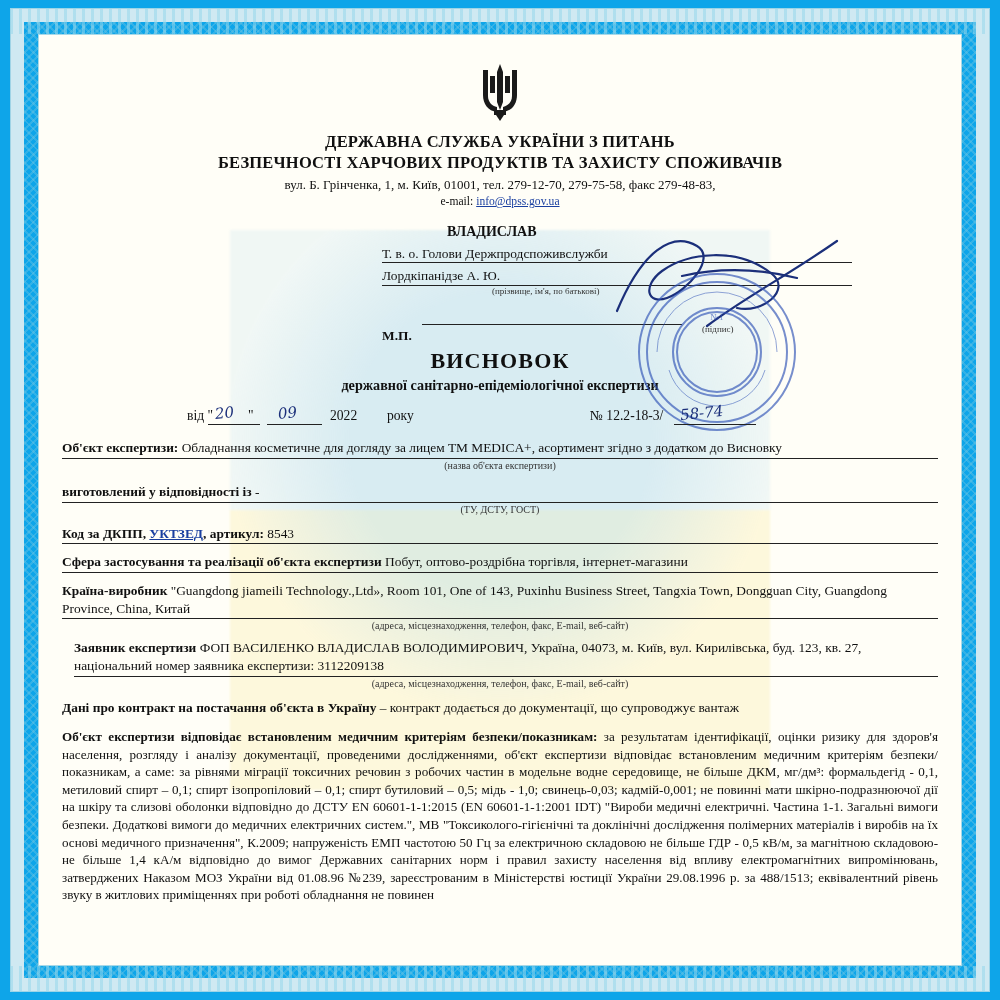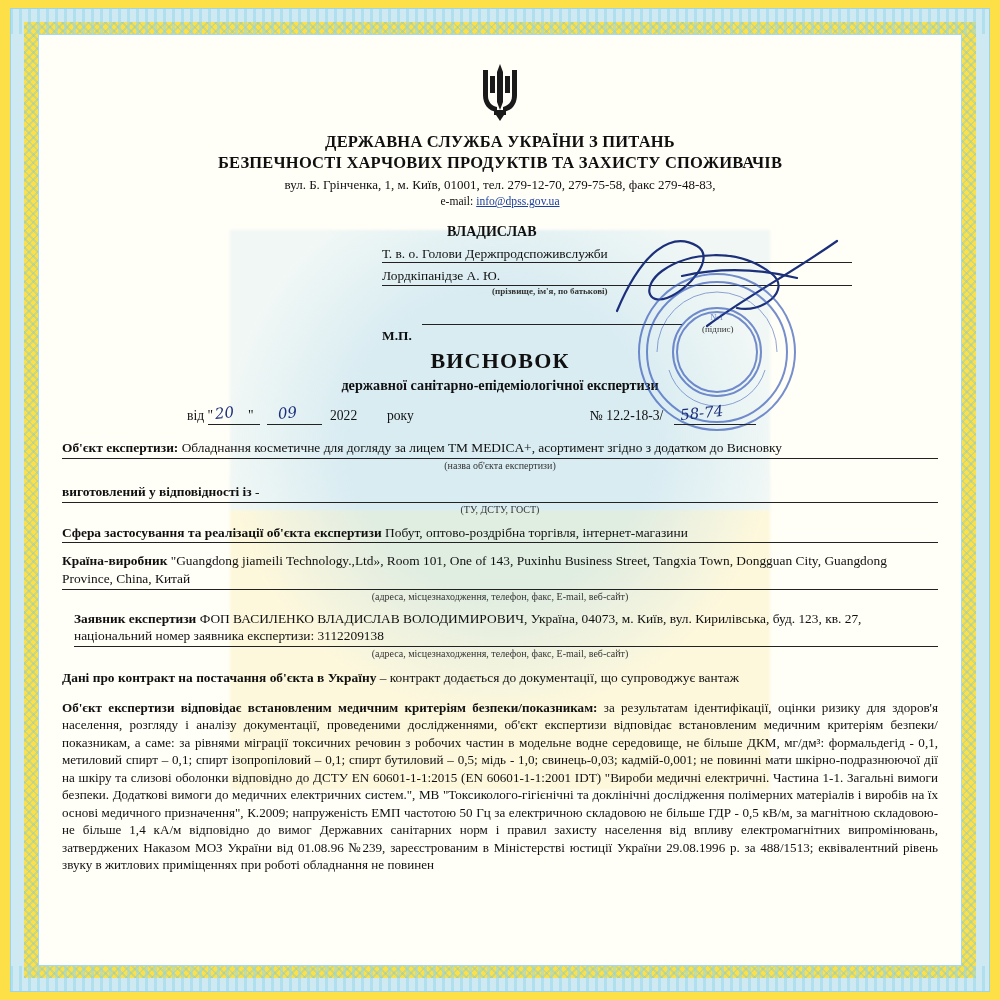--- a/index.html
+++ b/index.html
@@ -7,21 +7,21 @@
     width:1000px;height:1000px;
     background:#ffffff;
     font-family:"Liberation Serif", serif;
     color:#101010;
     overflow:hidden;
   }
   .page{
     position:relative;
     width:1000px;height:1000px;
     box-sizing:border-box;
-    background:#fde047;
+    background:#0ea5e9;
   }
   
   .border-outer{
     position:absolute;left:10px;top:8px;right:10px;bottom:8px;
     border:14px solid #cfe9f2;
     box-sizing:border-box;
     background:
       repeating-linear-gradient(45deg, rgba(120,200,225,0.35) 0 2px, rgba(255,255,255,0) 2px 6px),
       repeating-linear-gradient(-45deg, rgba(120,200,225,0.35) 0 2px, rgba(255,255,255,0) 2px 6px);
     background-clip:border-box;
@@ -69,21 +69,21 @@
   .org1{margin-top:10px;}
   .addr{text-align:center;font-size:13px;margin-top:4px;line-height:1.3;}
   .email{text-align:center;font-size:11.6px;margin-top:1px;}
   .email a{color:#1a3fa0;text-decoration:underline;}
 
   
   .approve{margin-top:16px;position:relative;height:120px;}
   .approve-title{position:absolute;left:385px;top:0;font-weight:bold;font-size:14px;}
   .approve-line1{position:absolute;left:320px;top:22px;font-size:13.4px;border-bottom:1px solid #222;padding-bottom:0;width:470px;}
   .approve-line2{position:absolute;left:320px;top:44px;font-size:13.4px;border-bottom:1px solid #222;padding-bottom:1px;width:470px;}
-  .approve-cap{position:absolute;left:430px;top:62px;font-size:9px;color:#333;font-weight:bold;}
+  .approve-cap{position:absolute;left:430px;top:62px;font-size:9px;color:#333;}
   .mp{position:absolute;left:320px;top:104px;font-weight:bold;font-size:13.4px;}
   .sign-line{position:absolute;left:360px;top:100px;width:260px;border-bottom:1px solid #222;}
   .sign-cap{position:absolute;left:640px;top:100px;font-size:9px;color:#333;}
 
   
   .signature{position:absolute;left:525px;top:-8px;width:300px;height:130px;pointer-events:none;}
   .stamp{position:absolute;left:555px;top:28px;width:200px;height:200px;pointer-events:none;opacity:.85;}
 
   .doc-title{text-align:center;font-weight:bold;font-size:22px;letter-spacing:1.2px;margin-top:4px;}
   .doc-sub{text-align:center;font-weight:bold;font-size:14.2px;margin-top:3px;}
@@ -192,20 +192,25 @@
       <span>Обладнання косметичне для догляду за лицем ТМ MEDICA+, асортимент згідно з додатком до Висновку</span>
     </div>
     <div class="caption">(назва об'єкта експертизи)</div>
 
     <div class="field" style="margin-top:12px;">
       <b>виготовлений у відповідності із</b>
       <span>-</span>
     </div>
     <div class="caption">(ТУ, ДСТУ, ГОСТ)</div>
 
+    <div class="field" style="margin-top:10px;">
+      <b>Код за ДКПП,</b>
+      <b><u class="link">УКТЗЕД</u></b><b>, артикул:</b>
+      <span>8543</span>
+    </div>
 
     <div class="field">
       <b>Сфера застосування та реалізації об'єкта експертизи</b>
       <span>Побут, оптово-роздрібна торгівля, інтернет-магазини</span>
     </div>
 
     <div class="field">
       <b>Країна-виробник</b>
       <span>"Guangdong jiameili Technology.,Ltd», Room 101, One of 143, Puxinhu Business Street, Tangxia Town, Dongguan City, Guangdong Province, China, Китай</span>
     </div>

